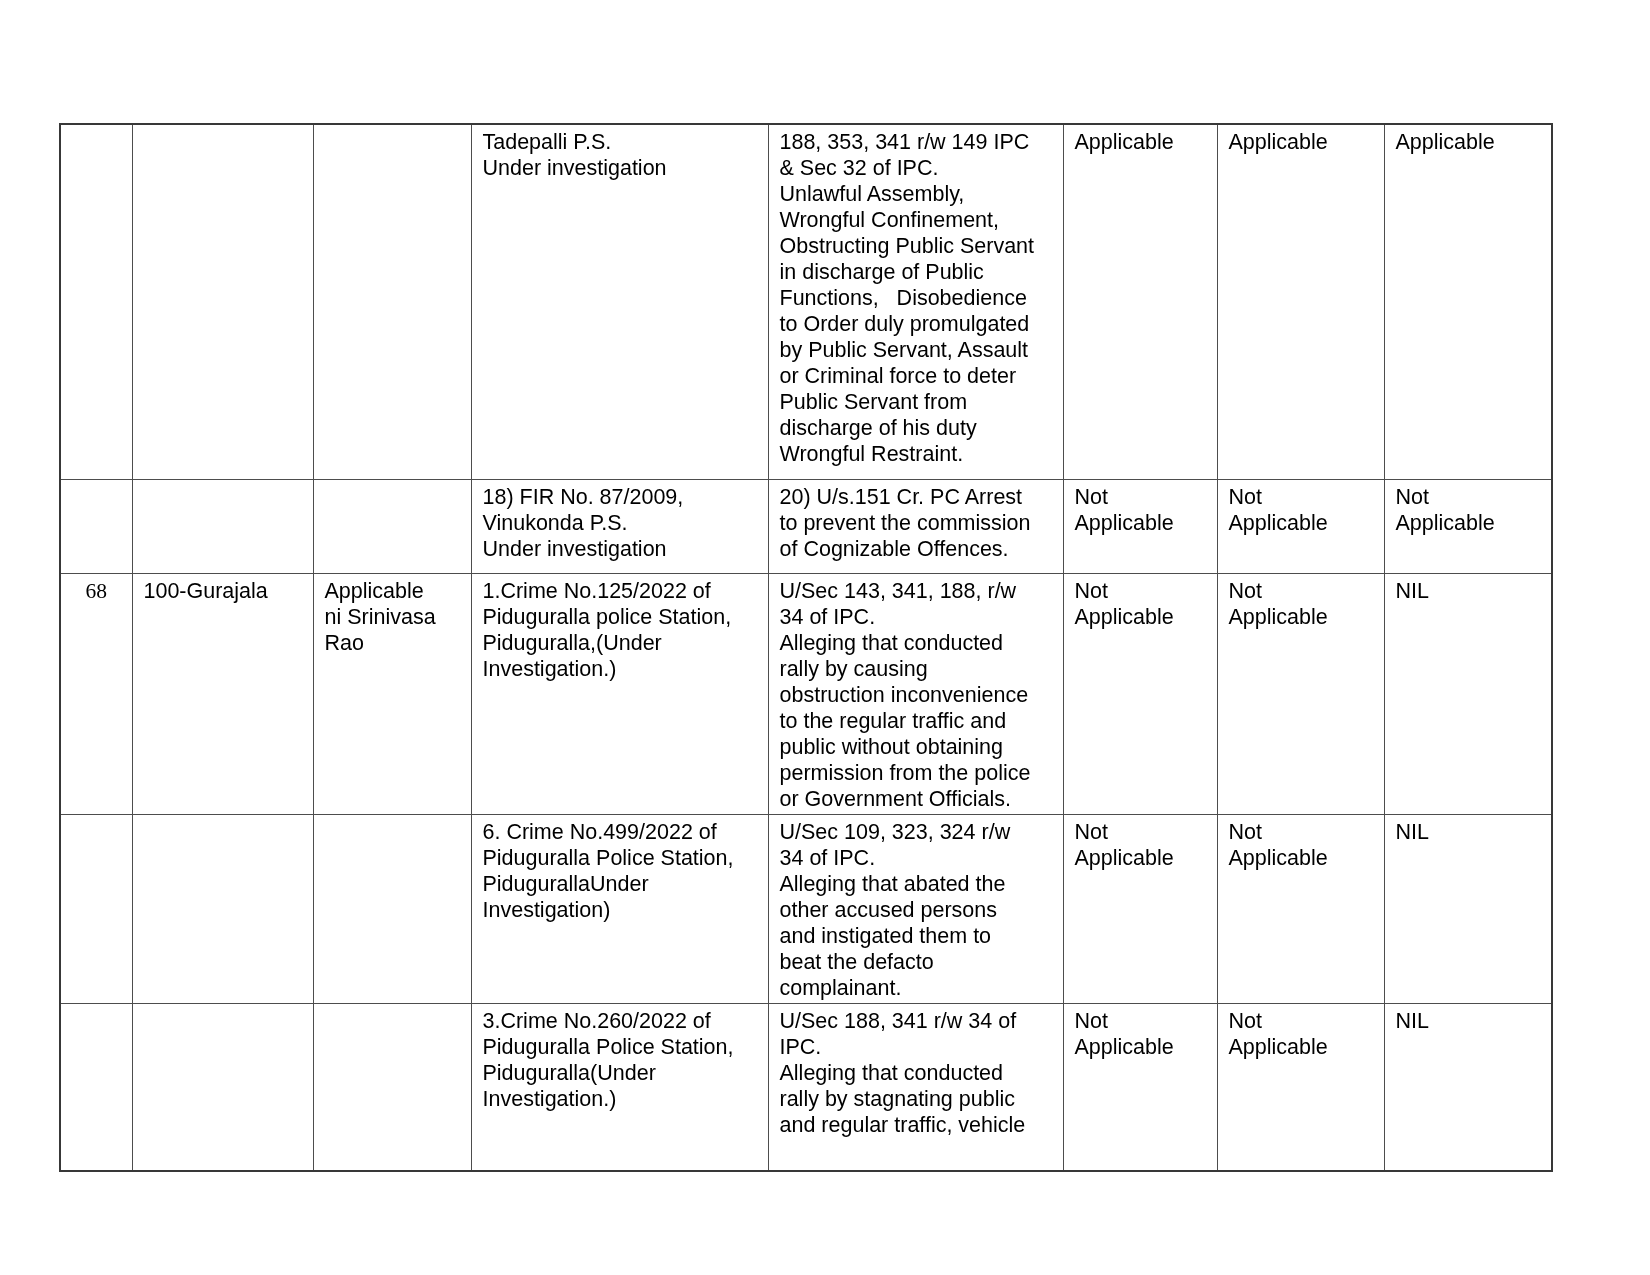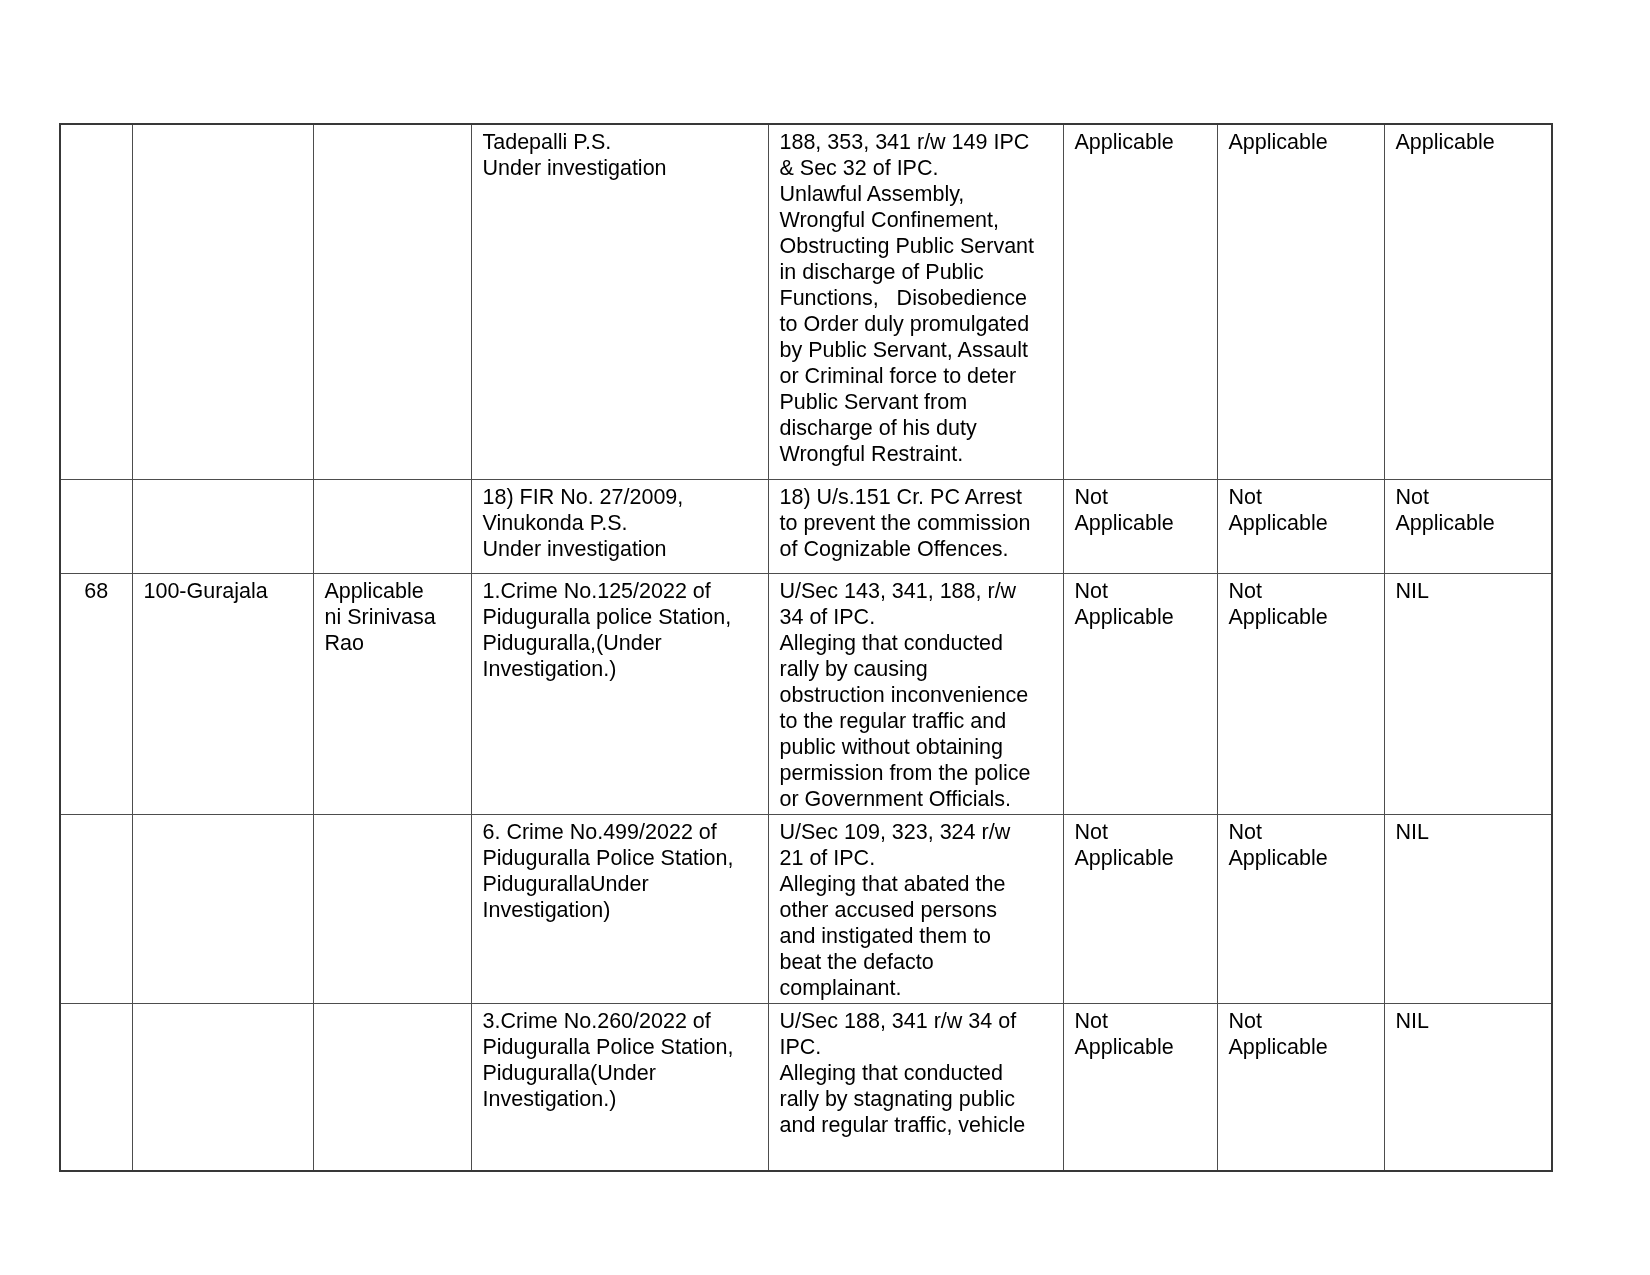--- a/index.html
+++ b/index.html
@@ -34,20 +34,21 @@
     color: #000000;
     white-space: pre-wrap;
     word-wrap: break-word;
     overflow: hidden;
   }
   
   table.doc-table td.c-serial {
     text-align: center;
     padding-left: 2px;
     padding-right: 2px;
+    font-family: Liberation Serif, serif;
   }
   
   col.w1 { width: 72px;  }
   col.w2 { width: 181px; }
   col.w3 { width: 158px; }
   col.w4 { width: 297px; }
   col.w5 { width: 295px; }
   col.w6 { width: 154px; }
   col.w7 { width: 167px; }
   col.w8 { width: 168px; }
@@ -95,24 +96,24 @@
 discharge of his duty
 Wrongful Restraint.</td>
         <td>Applicable</td>
         <td>Applicable</td>
         <td>Applicable</td>
       </tr>
       <tr class="r2">
         <td class="c-serial"></td>
         <td></td>
         <td></td>
-        <td>18) FIR No. 27/2009,
+        <td>18) FIR No. 87/2009,
 Vinukonda P.S.
 Under investigation</td>
-        <td>18) U/s.151 Cr. PC Arrest
+        <td>20) U/s.151 Cr. PC Arrest
 to prevent the commission
 of Cognizable Offences.</td>
         <td>Not
 Applicable</td>
         <td>Not
 Applicable</td>
         <td>Not
 Applicable</td>
       </tr>
       <tr class="r3">
@@ -142,21 +143,21 @@
       </tr>
       <tr class="r4">
         <td class="c-serial"></td>
         <td></td>
         <td></td>
         <td>6. Crime No.499/2022 of
 Piduguralla Police Station,
 PidugurallaUnder
 Investigation)</td>
         <td>U/Sec 109, 323, 324 r/w
-21 of IPC.
+34 of IPC.
 Alleging that abated the
 other accused persons
 and instigated them to
 beat the defacto
 complainant.</td>
         <td>Not
 Applicable</td>
         <td>Not
 Applicable</td>
         <td>NIL</td>

